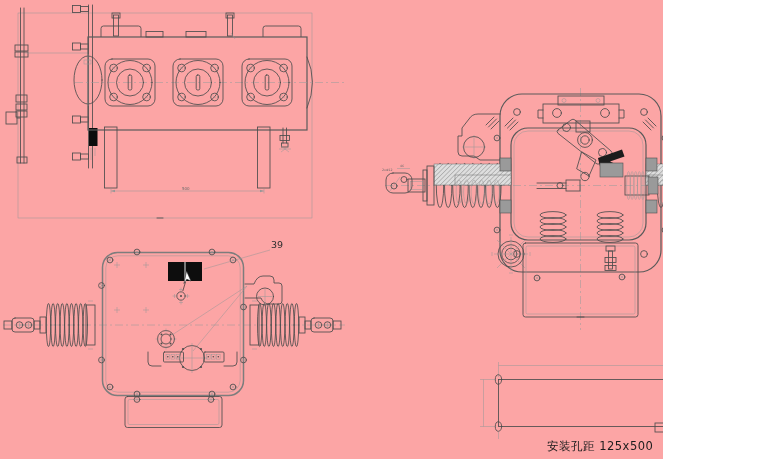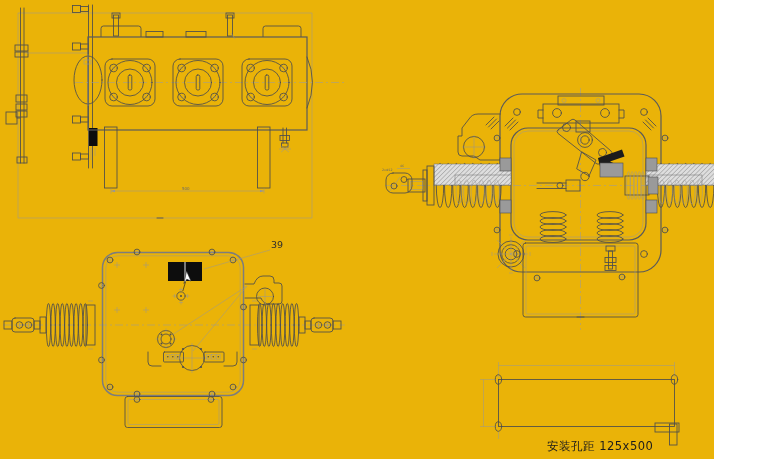--- a/index.html
+++ b/index.html
@@ -1,16 +1,16 @@
 <!DOCTYPE html>
 <html><head>
 <meta charset="utf-8">
 <style>
   html,body{margin:0;padding:0;background:#fff;}
-  .canvas{position:relative;width:714px;height:459px;background:#eab308;overflow:hidden;
+  .canvas{position:relative;width:663px;height:459px;background:#fca5a5;overflow:hidden;
           font-family:"DejaVu Sans",sans-serif;}
   svg{display:block}
   .ln   {stroke:#4d4d4d;stroke-width:.85;fill:none;stroke-linecap:round;}
   .ln2  {stroke:#5a5a5a;stroke-width:1.2;fill:none;}
   .soft {stroke:#7d7d7d;stroke-width:1.5;fill:none;}
   .thin {stroke:#979797;stroke-width:.5;fill:none;}
   .cl   {stroke:#9c9c9c;stroke-width:.55;fill:none;stroke-dasharray:8 3 2 3;}
   .blk  {fill:#0d0d0d;stroke:none;}
   .dimt {font-size:4px;fill:#6a6a6a;}
   .micro{font-size:3.2px;fill:#6a6a6a;}

